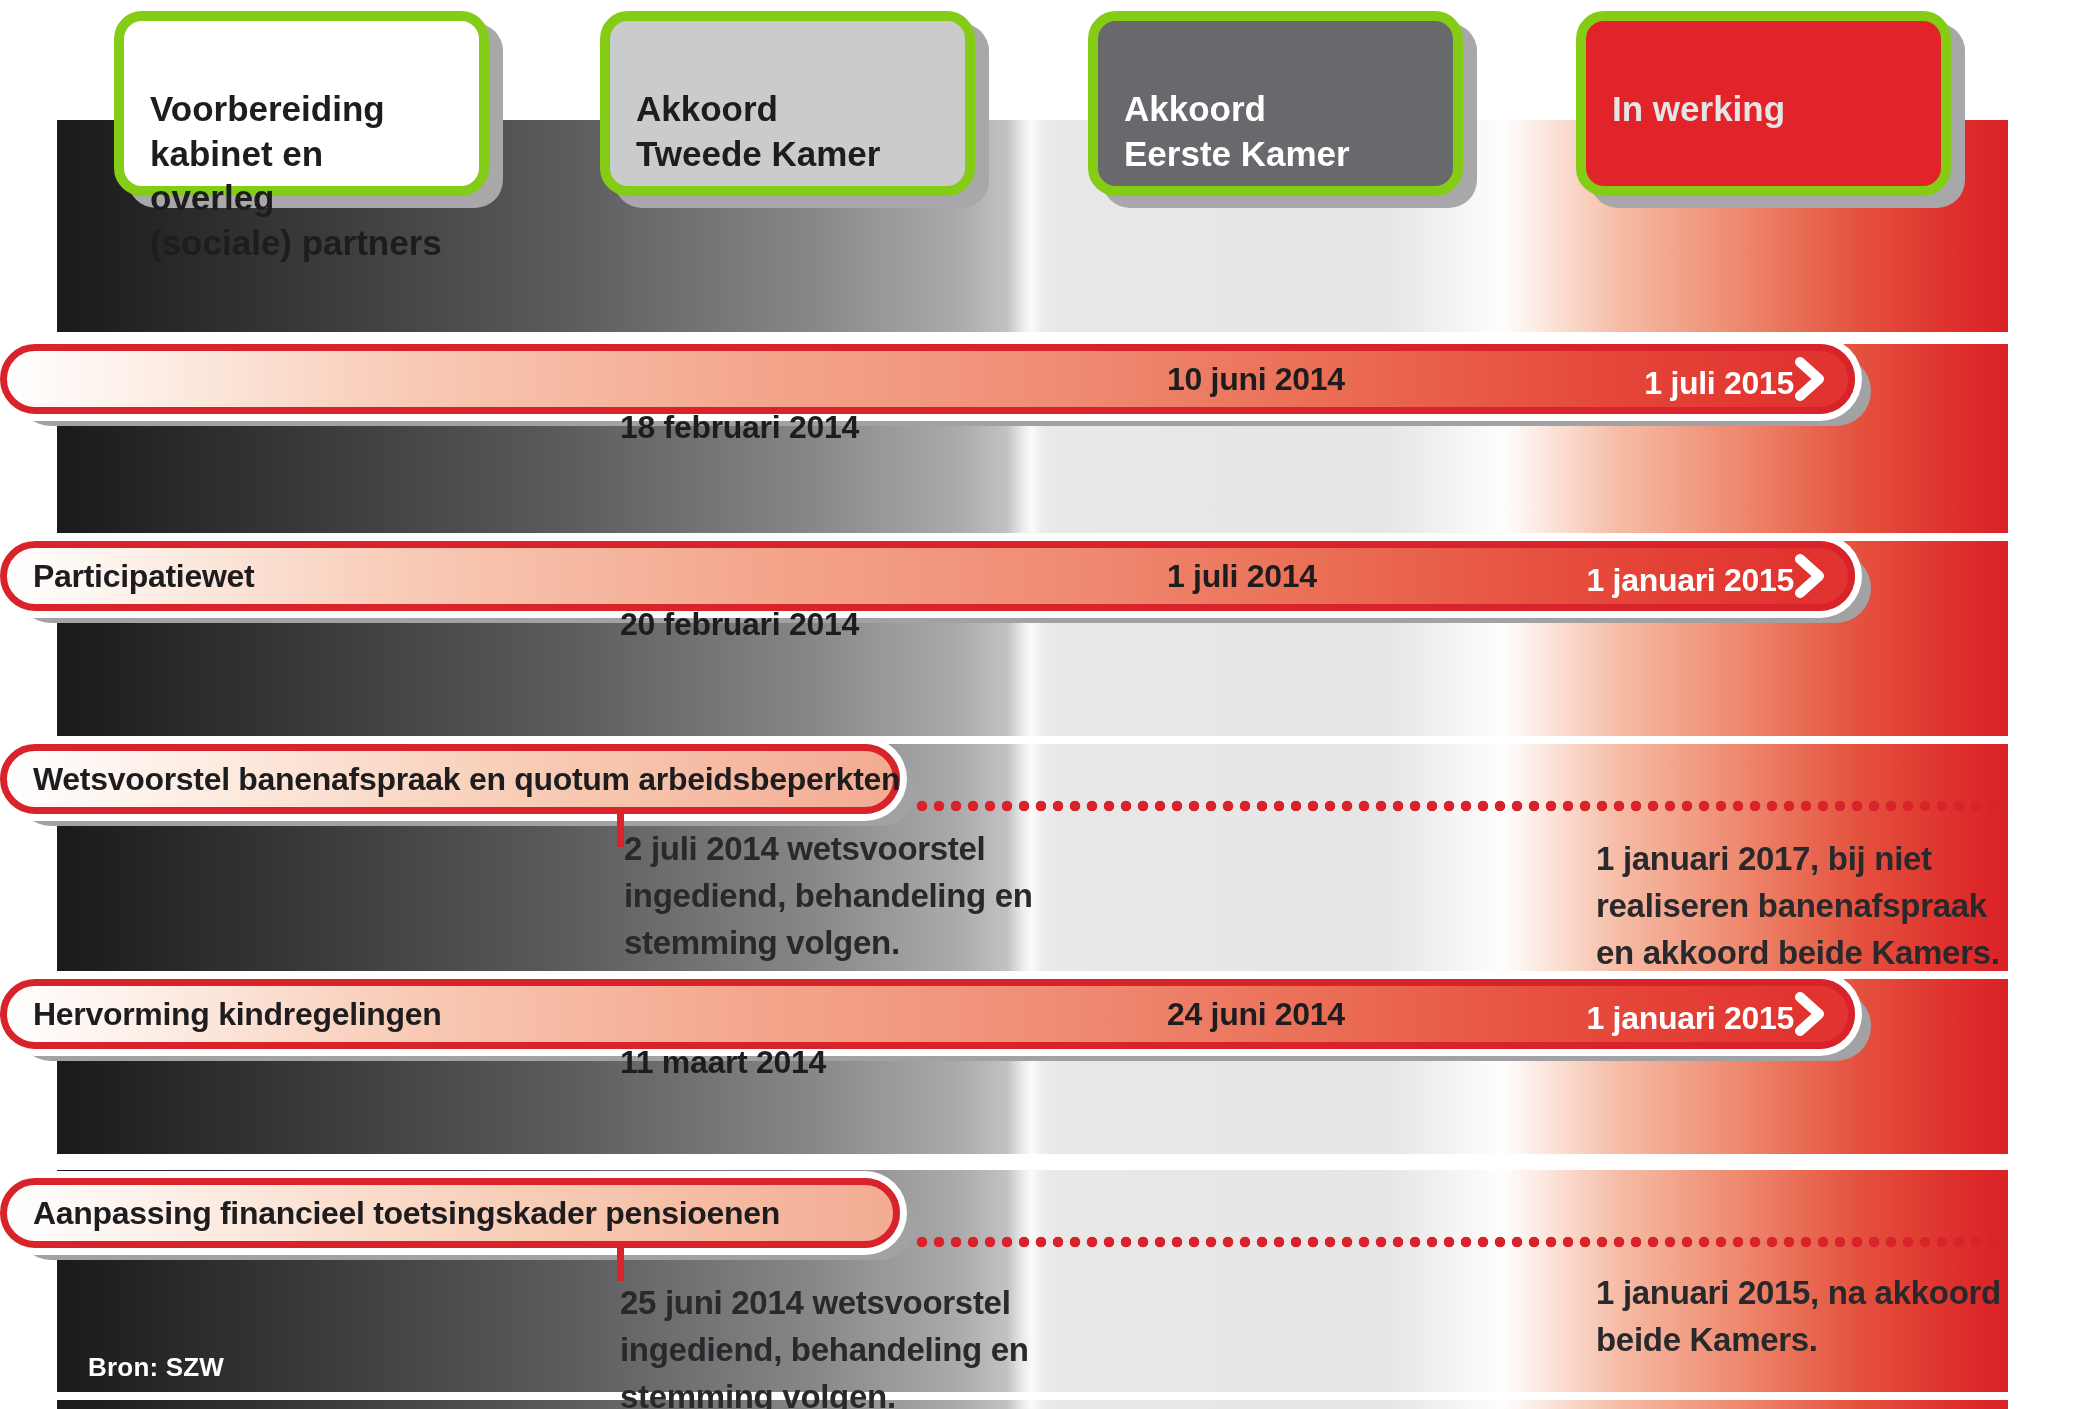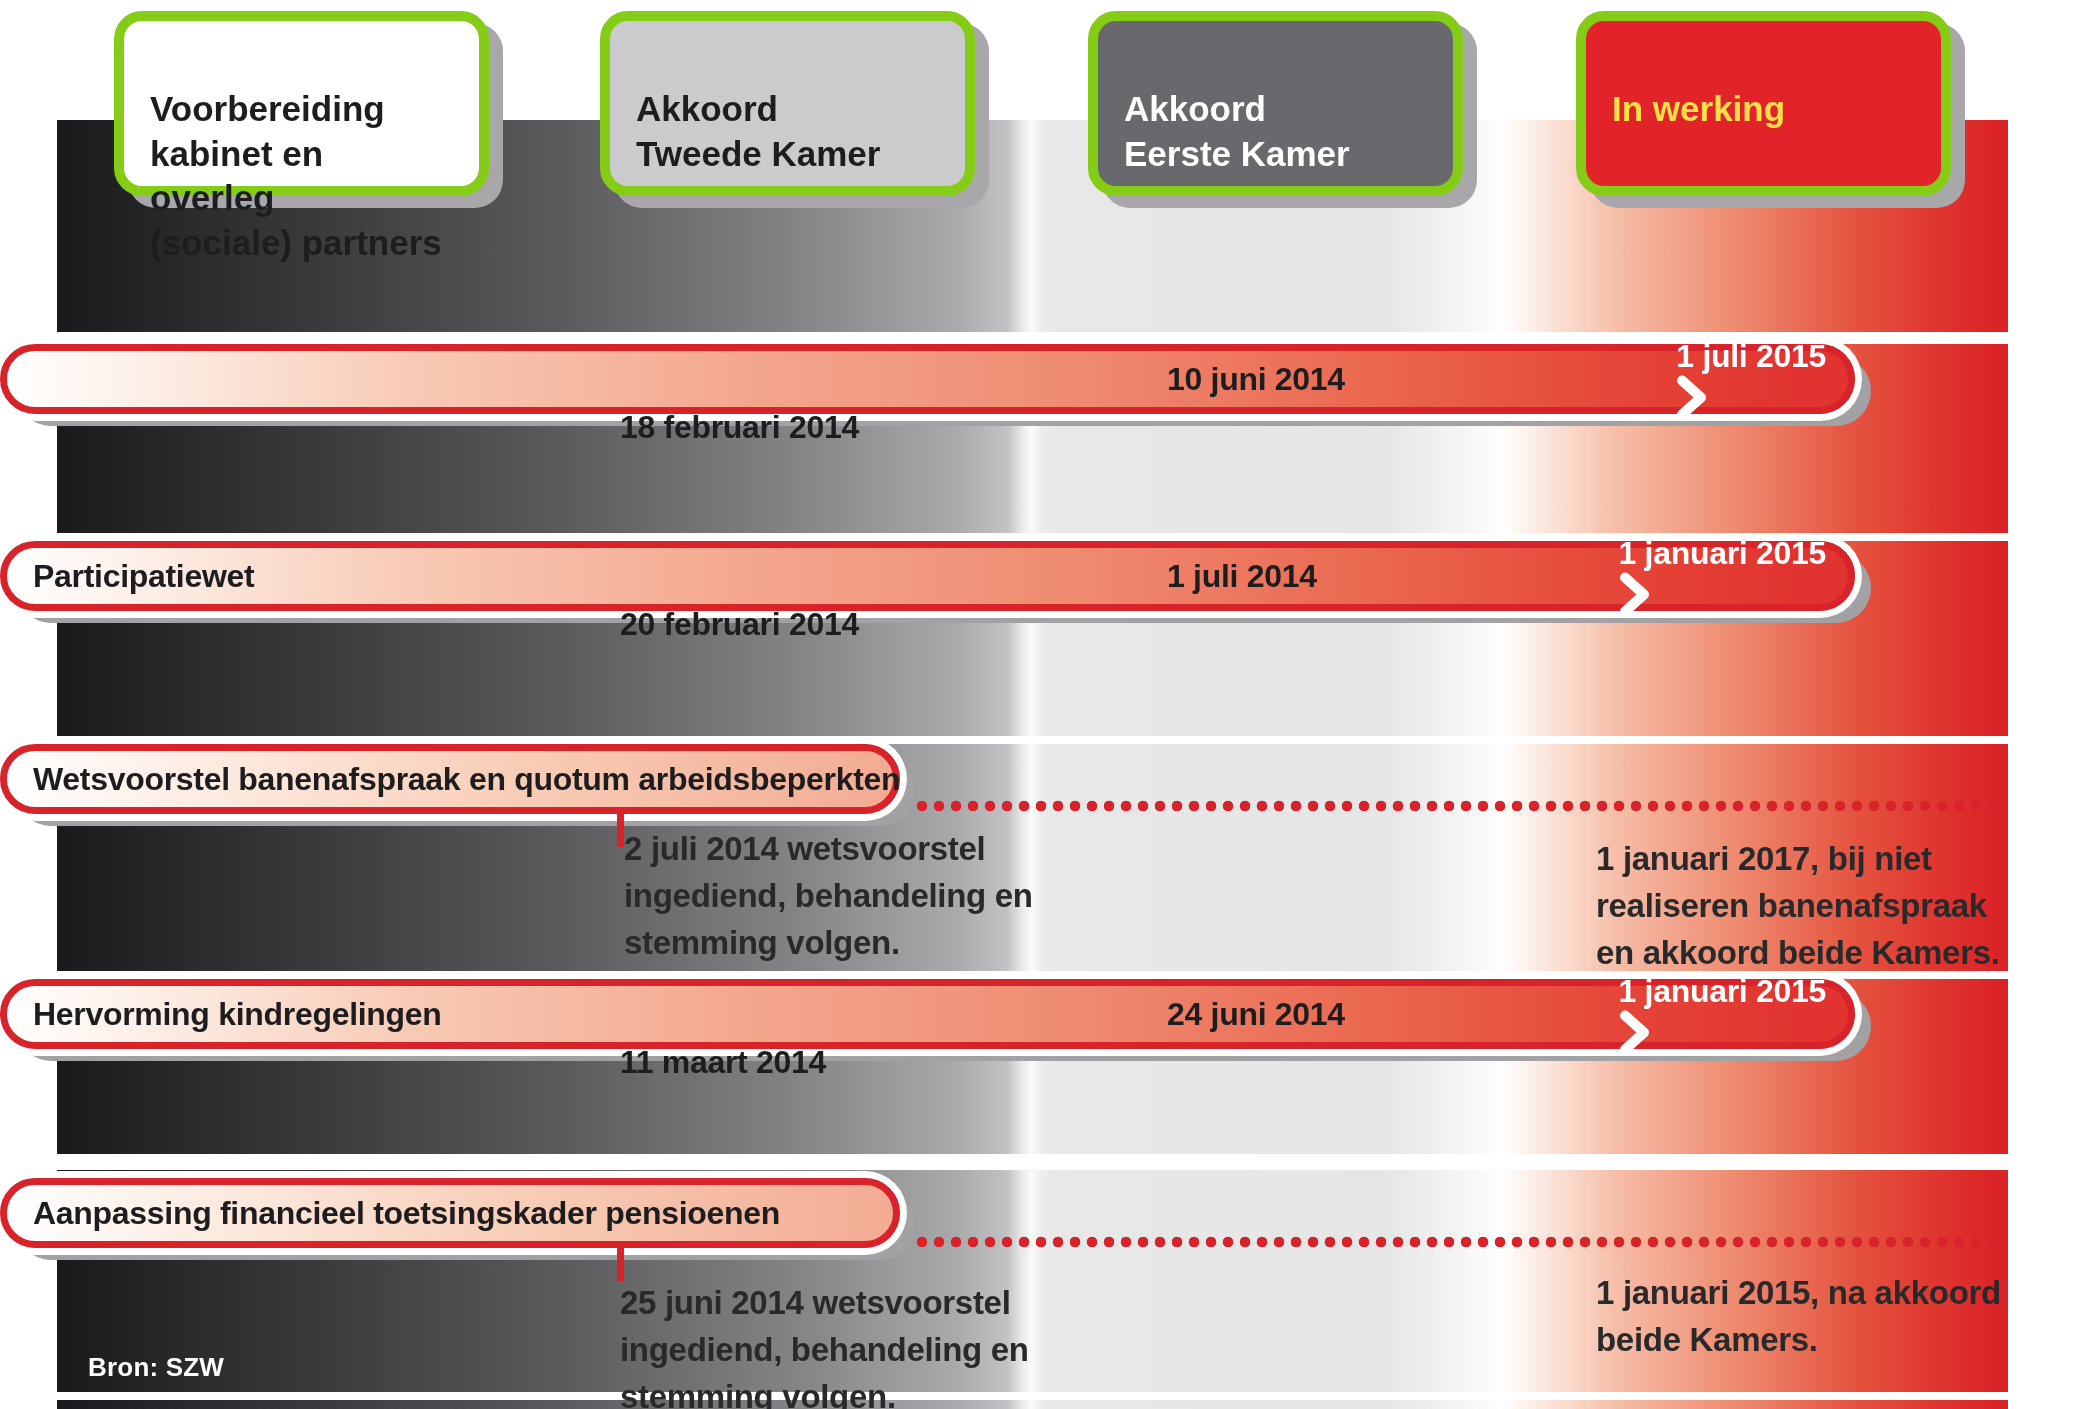--- a/index.html
+++ b/index.html
@@ -26,21 +26,21 @@
   
   .hbox{
     position:absolute;top:11px;width:375px;height:185px;box-sizing:border-box;
     border:10px solid #84cc16;border-radius:28px;
     box-shadow:14px 12px 0 0 #a8a8aa;
     padding:22px 26px;font-size:35px;line-height:1.27;white-space:pre-line;
   }
   .hbox.white{background:#ffffff;color:#1d1d1f;}
   .hbox.lgray{background:#cacbcd;color:#1d1d1f;}
   .hbox.dgray{background:#68696c;color:#ffffff;}
-  .hbox.red{background:#e2242a;color:#fde047;}
+  .hbox.red{background:#e2242a;color:#e5e5e5;}
   .hb1{left:114px;} .hb2{left:600px;} .hb3{left:1088px;} .hb4{left:1576px;}
   
   .bar{
     position:absolute;left:0;height:70px;box-sizing:border-box;
     border:7px solid #d8232a;border-radius:36px;
     box-shadow:0 0 0 7px #ffffff,16px 12px 0 0 #a2a2a4;
   }
   .bar.long{
     width:1855px;
     background:linear-gradient(to right,#ffffff 0%,#fdf0e8 7%,#f8cab5 22%,
@@ -53,21 +53,21 @@
   .b1{top:344px;} .b2{top:541px;} .b3{top:744px;} .b4{top:979px;} .b5{top:1178px;}
   .bar-label,.bar-date{
     position:absolute;top:50%;transform:translateY(-50%);
     font-size:32px;color:#1d1d1f;white-space:nowrap;letter-spacing:-0.3px;
   }
   .bar-label{left:26px;}
   .date-tk{left:613px;margin-top:48px;}
   .date-ek{left:1160px;}
   .bar-end{
     position:absolute;right:22px;top:50%;transform:translateY(-50%);
-    display:flex;align-items:flex-start;flex-direction:column;
+    display:flex;align-items:flex-end;
   }
   .bar-date-white{font-size:32px;color:#ffffff;white-space:nowrap;letter-spacing:-0.3px;}
   .chev{width:32px;height:46px;display:block;}
   
   .dotline{
     position:absolute;left:916px;width:1092px;height:13px;
     background-image:radial-gradient(circle at 6px 6px,#d8232a 5px,rgba(0,0,0,0) 5.6px);
     background-size:17px 13px;background-repeat:repeat-x;
   }
   .dl3{top:800px;} .dl5{top:1236px;}

